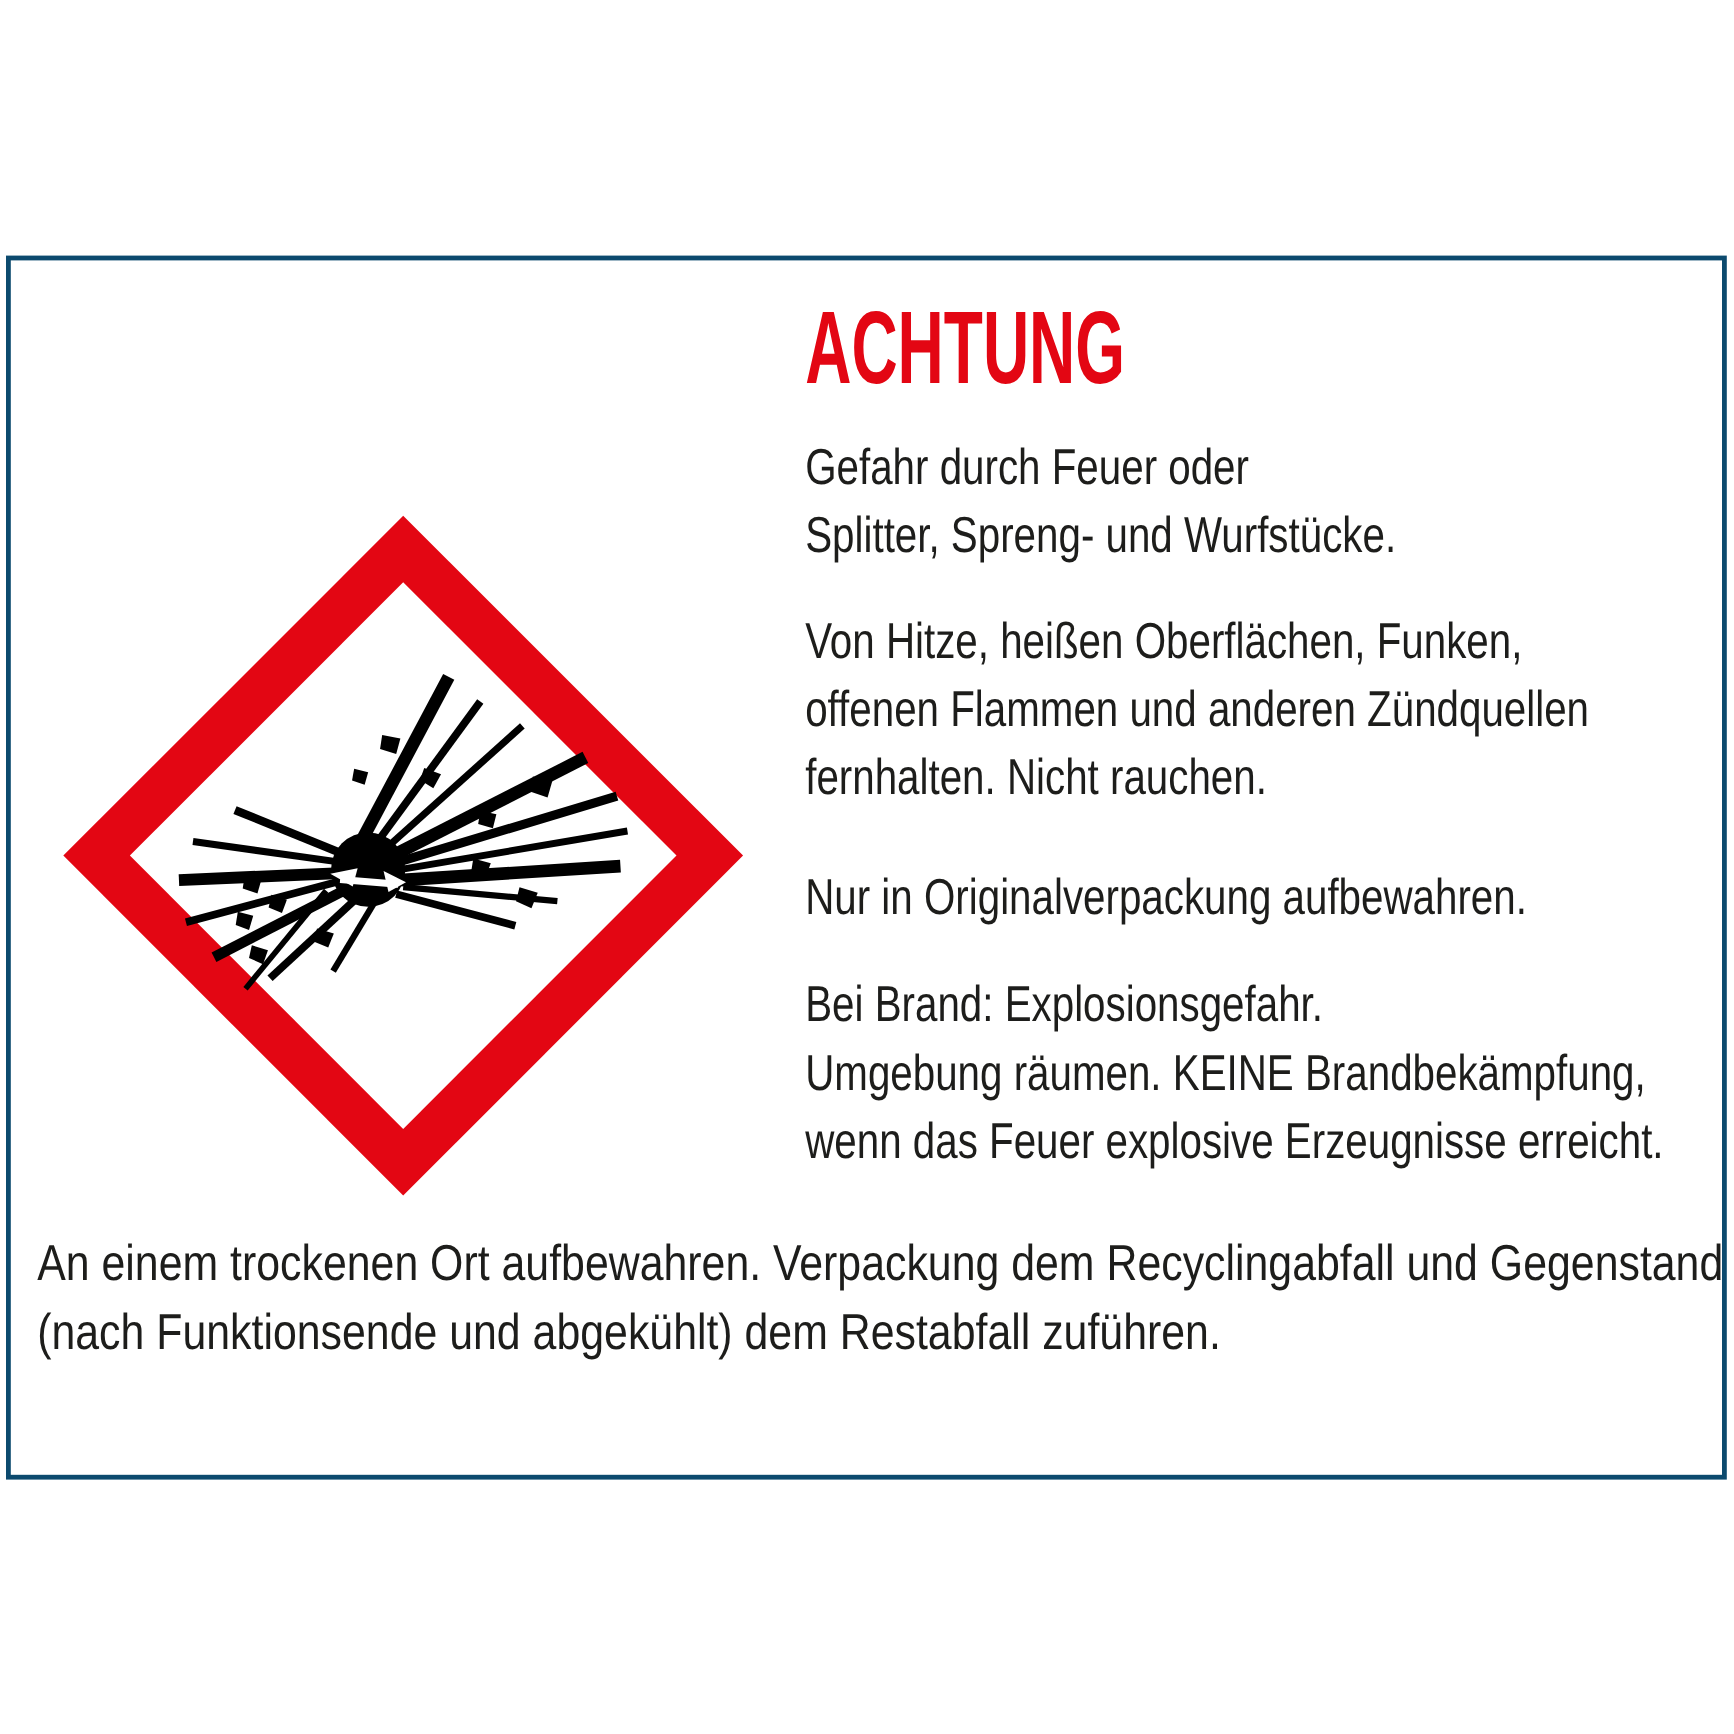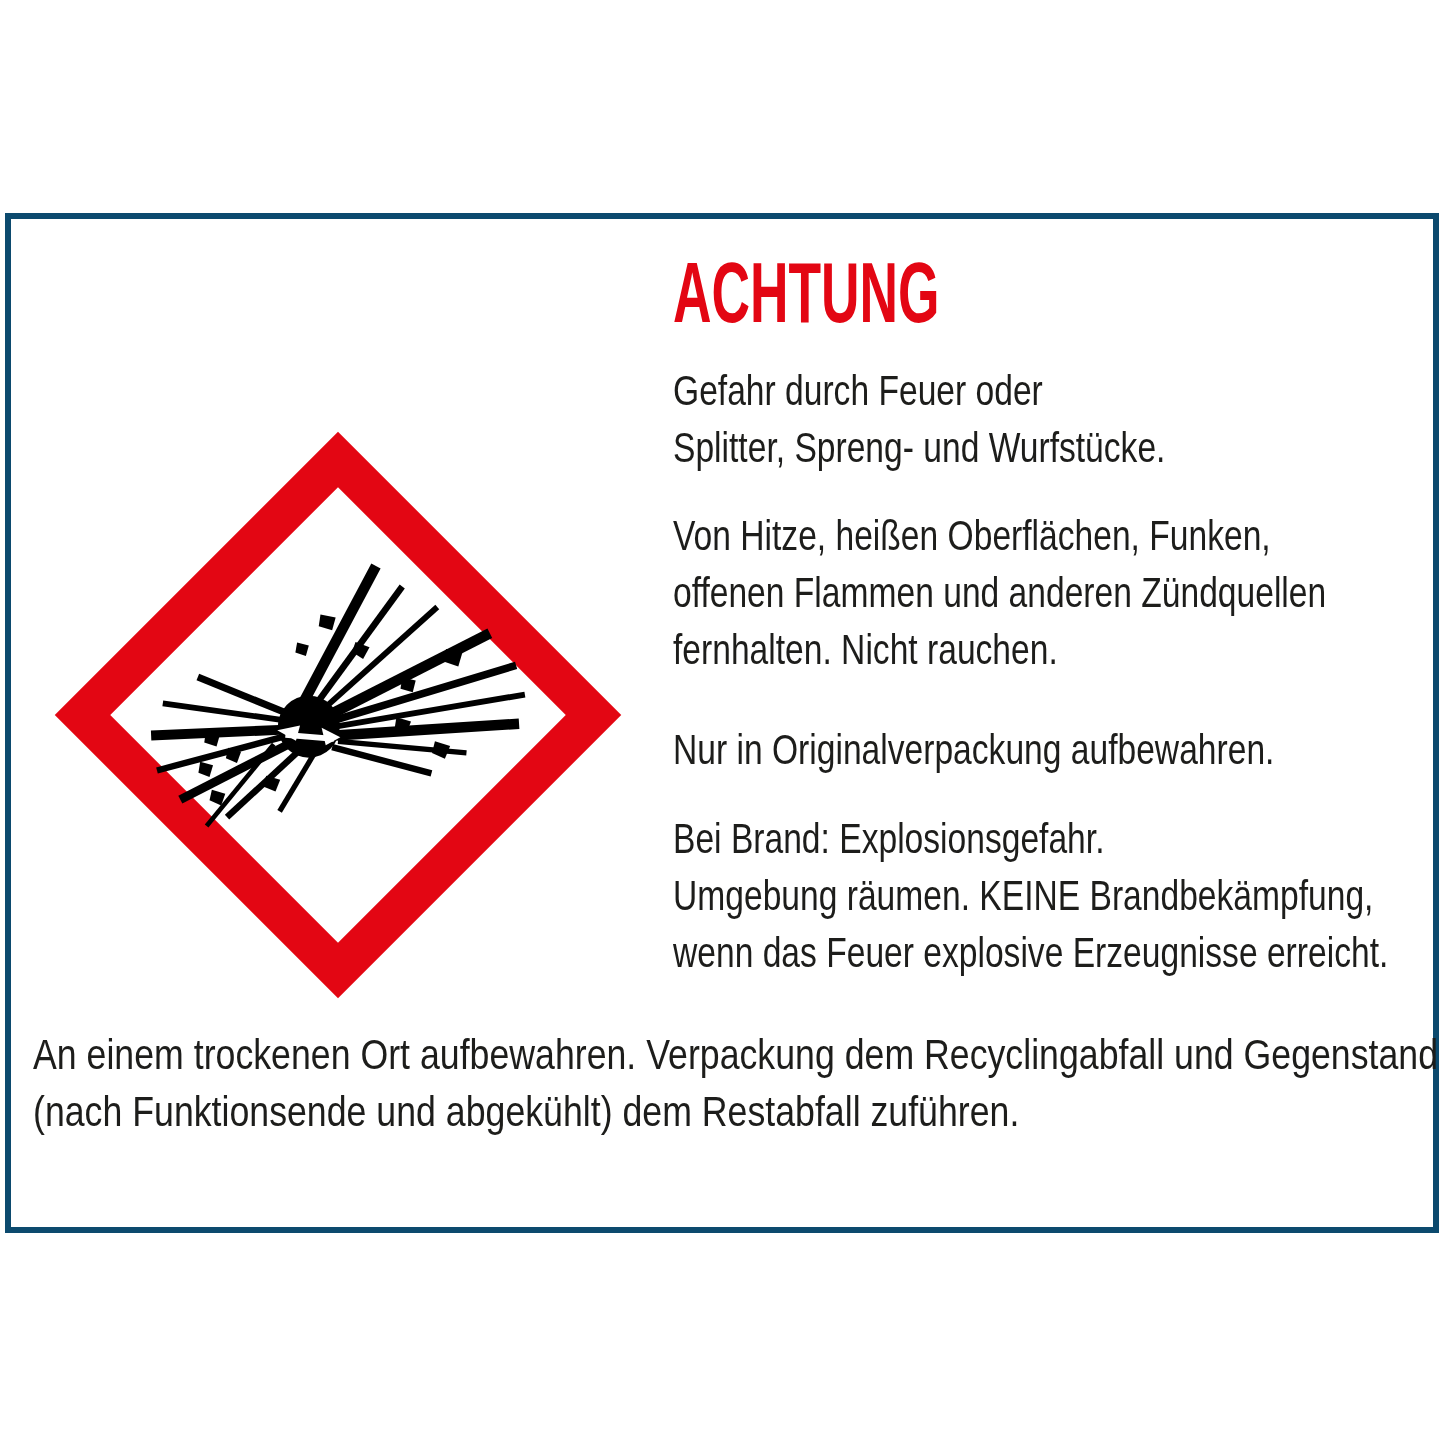--- a/index.html
+++ b/index.html
@@ -11,21 +11,21 @@
     font-family: "Liberation Sans", sans-serif;
     overflow: hidden;
   }
   .ghs-label {
     position: absolute;
     left: 5px;
     top: 213px;
     width: 1434px;
     height: 1020px;
     box-sizing: border-box;
-    border: 6px solid #0c4a6e;
+    border: 4px solid #0c4a6e;
     background: #ffffff;
   }
   .pictogram {
     position: absolute;
     left: 35px;
     top: 204px;
     width: 584px;
     height: 584px;
   }
   .signal-word {

